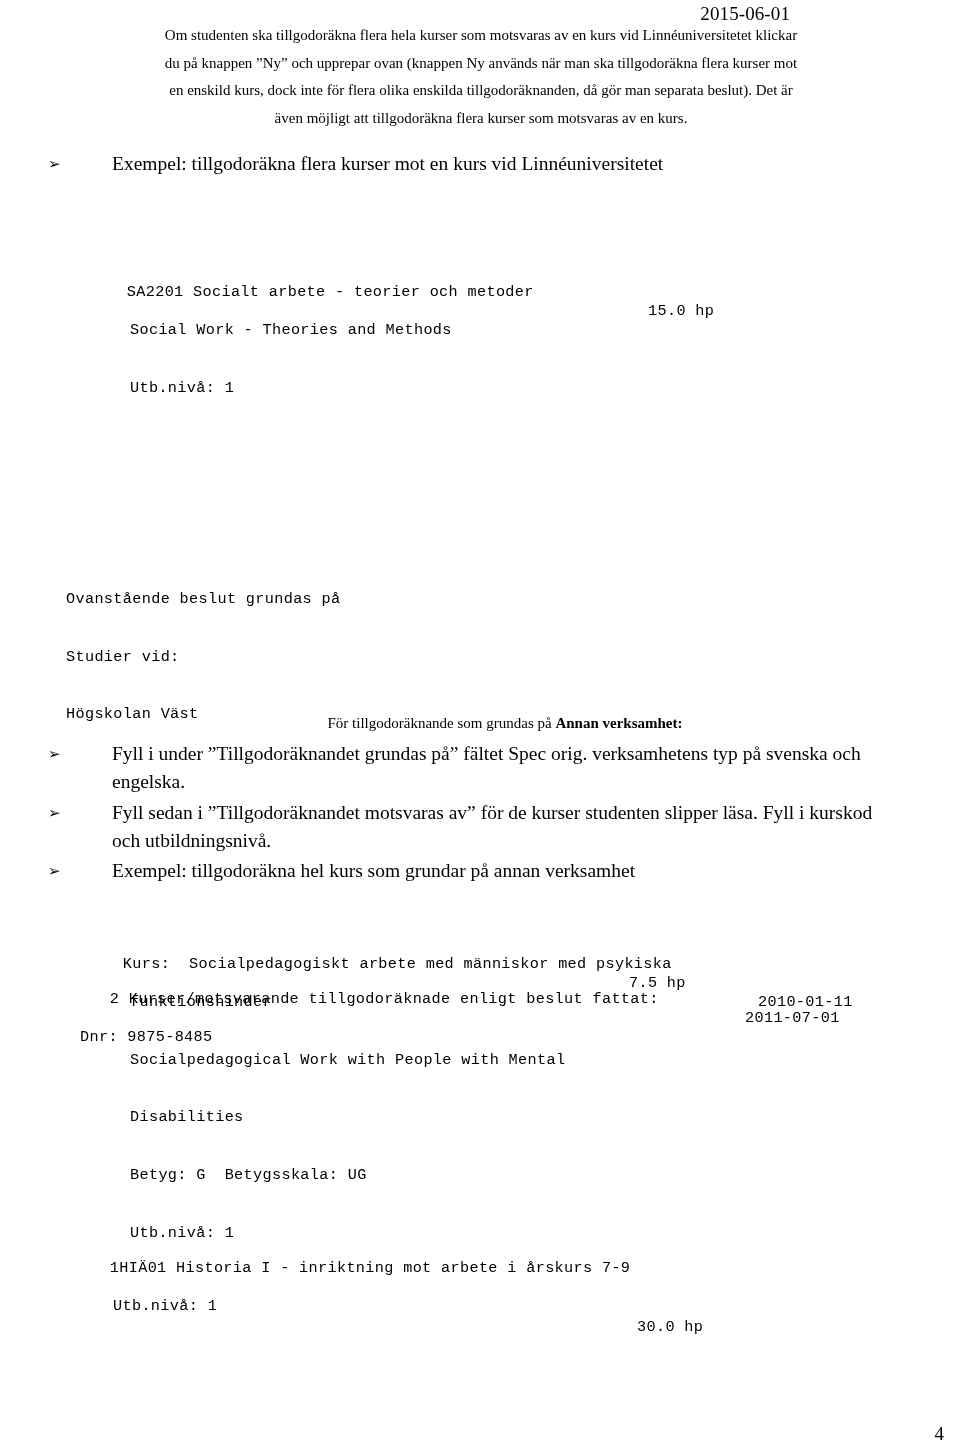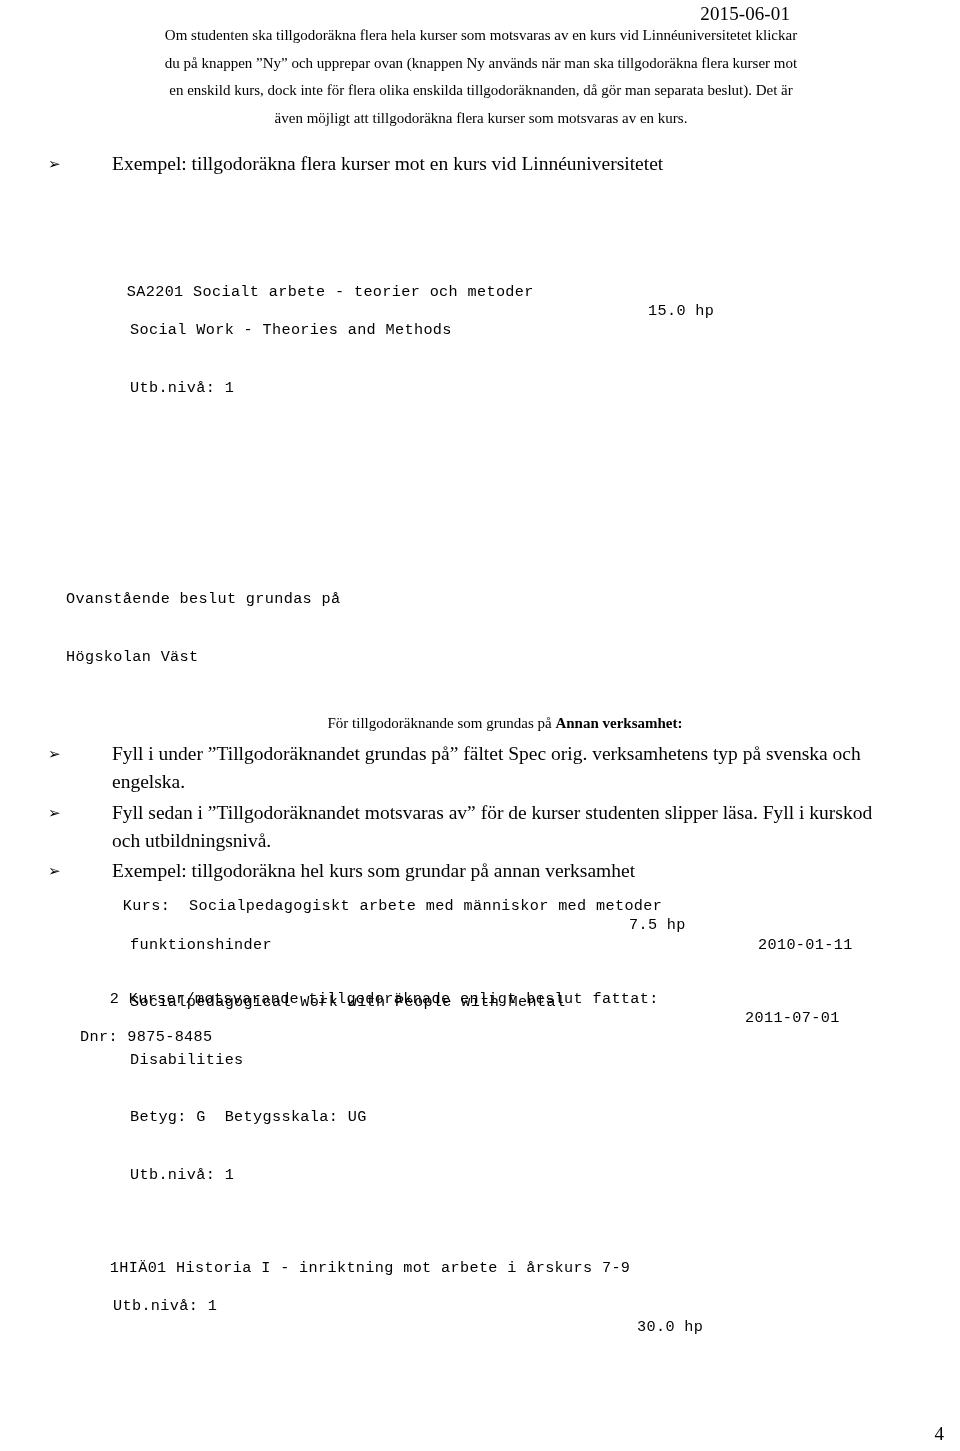--- a/index.html
+++ b/index.html
@@ -155,28 +155,29 @@
       <span>SA2201 Socialt arbete - teorier och metoder</span>
       <span class="col-hp" style="left:578px;">15.0 hp</span>
     </div>
     <div class="mono-row" style="padding-left:60px;">Social Work - Theories and Methods</div>
     <div class="mono-row" style="padding-left:60px;">Utb.nivå: 1</div>
 
     <div class="mono-spacer"></div>
     <div class="mono-spacer"></div>
 
     <div class="mono-row" style="left:-4px;">Ovanstående beslut grundas på</div>
+    <div class="mono-row" style="left:-4px;">Studier vid:</div>
     <div class="mono-row" style="left:-4px;">Högskolan Väst</div>
 
     <div class="mono-spacer"></div>
     <div class="mono-spacer"></div>
 
     
     <div class="mono-row" style="left:-4px;">
-      <span>Kurs:</span><span>  </span><span>Socialpedagogiskt arbete med människor med metoder</span>
+      <span>Kurs:</span><span>  </span><span>Socialpedagogiskt arbete med människor med psykiska</span>
       <span class="col-hp" style="left:563px;">7.5 hp</span>
       <span class="col-date" style="left:692px;">2010-01-11</span>
     </div>
     <div class="mono-row" style="padding-left:60px;">funktionshinder</div>
     <div class="mono-row" style="padding-left:60px;">Socialpedagogical Work with People with Mental</div>
     <div class="mono-row" style="padding-left:60px;">Disabilities</div>
     <div class="mono-row" style="padding-left:60px;">Betyg: G  Betygsskala: UG</div>
     <div class="mono-row" style="padding-left:60px;">Utb.nivå: 1</div>
 
     <div class="mono-spacer"></div>

